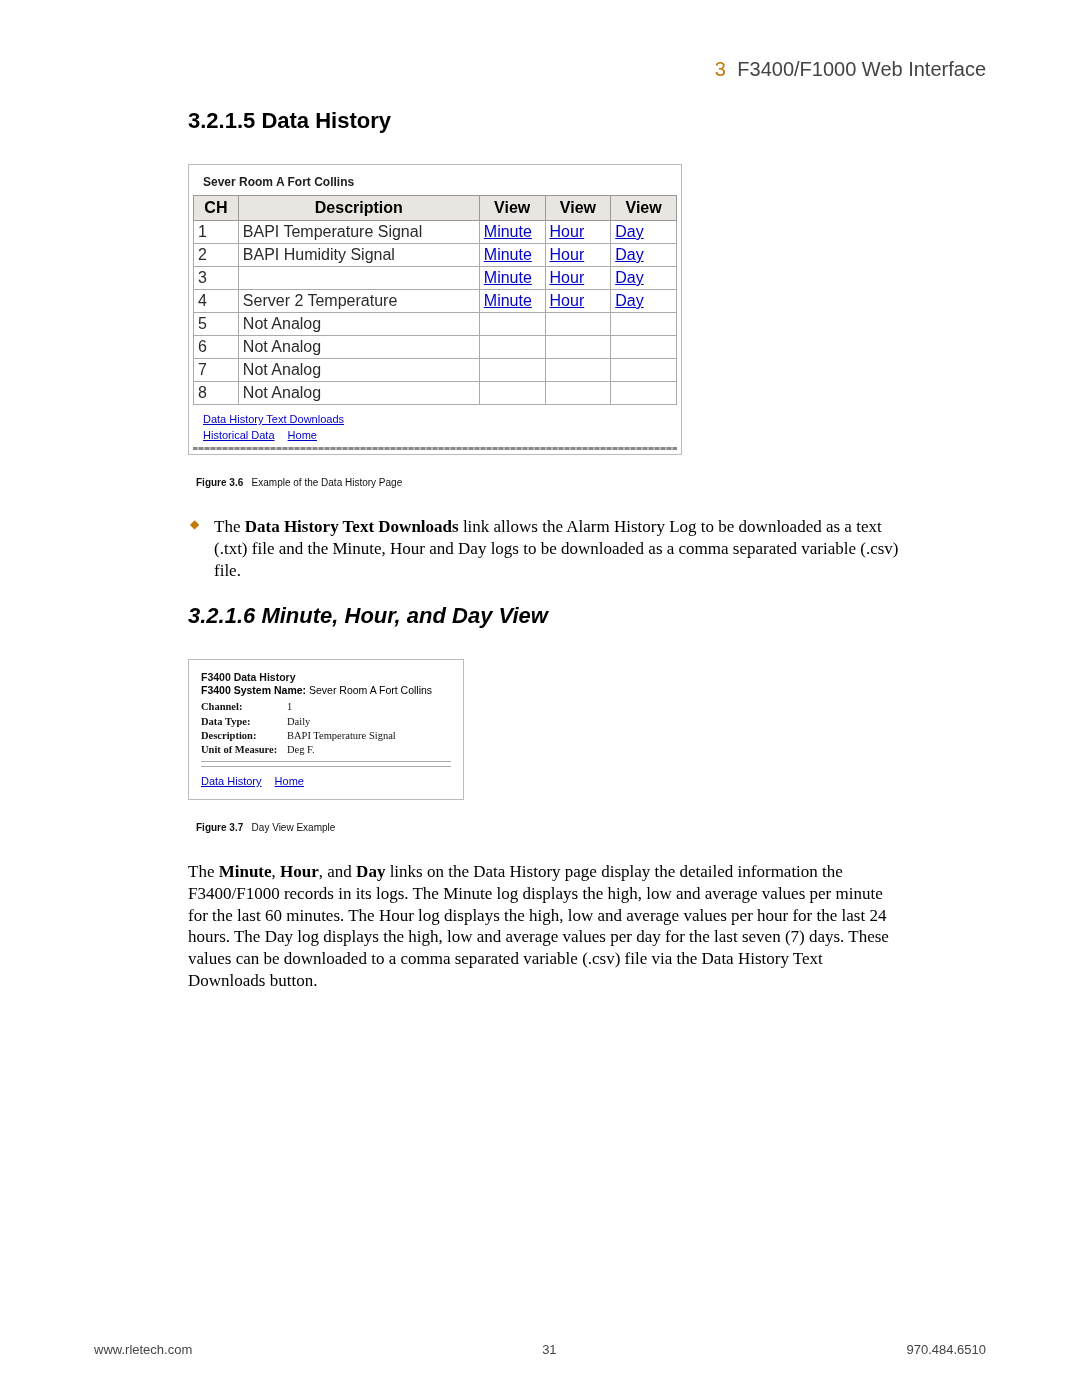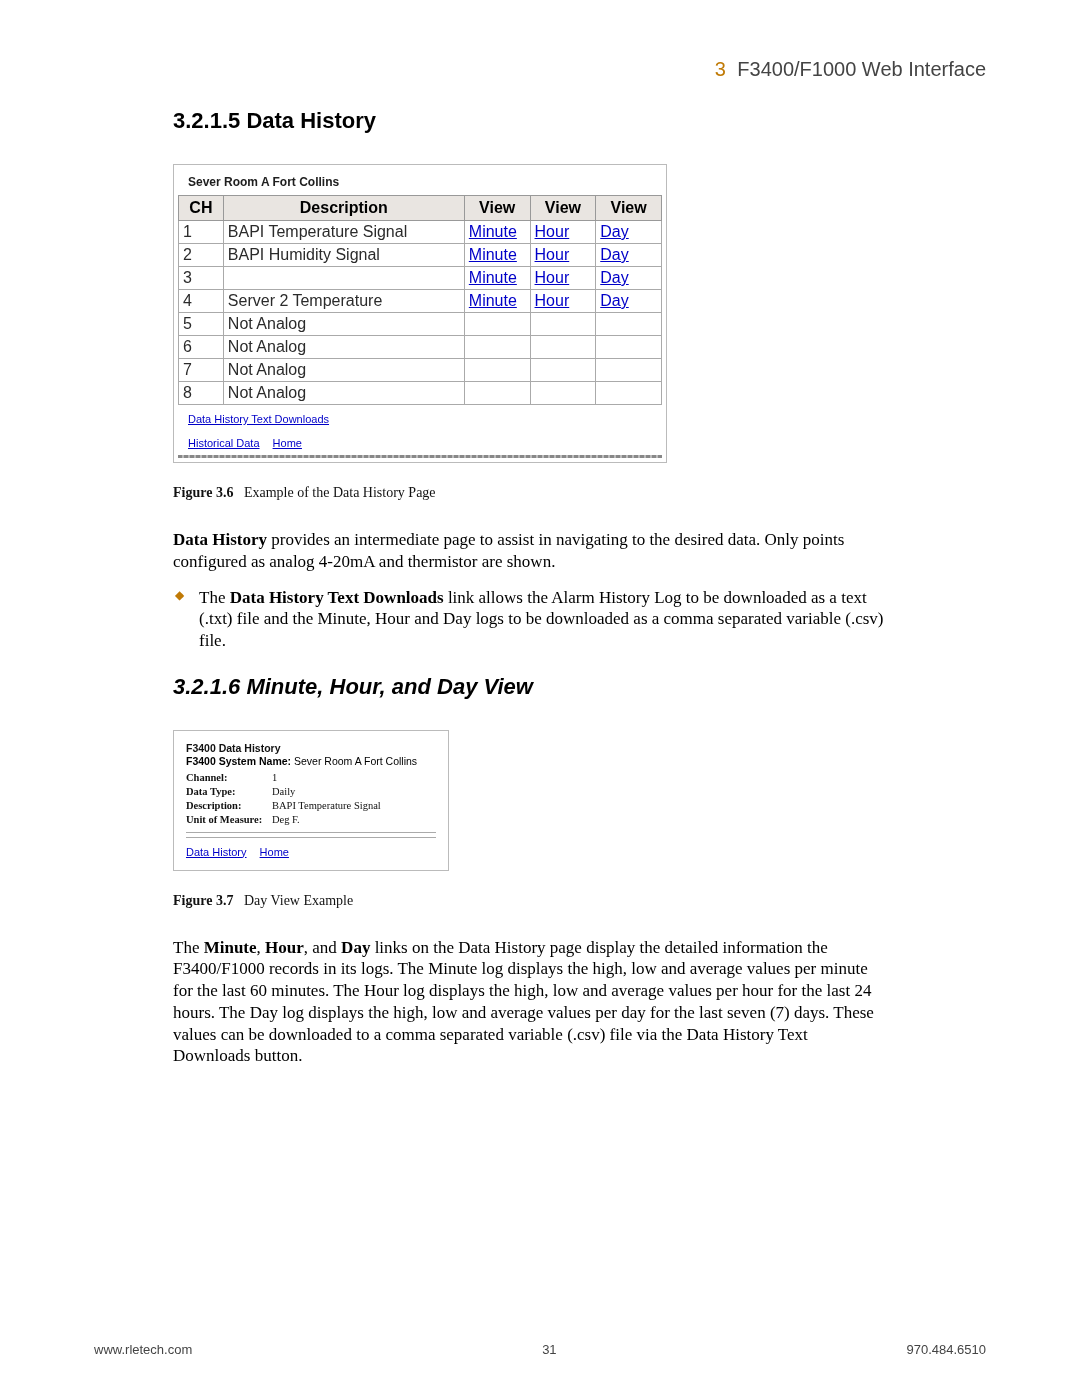--- a/index.html
+++ b/index.html
@@ -25,21 +25,21 @@
     font-size: 20px;
     color: #444;
   }
   .breadcrumb .chap {
     color: #c07a06;
     font-weight: 400;
     margin-right: 6px;
   }
   .content {
     position: absolute;
-    left: 173px;
+    left: 188px;
     top: 108px;
     width: 712px;
   }
   h2.section {
     font-family: Arial, Helvetica, sans-serif;
     font-weight: bold;
     font-size: 22px;
     margin: 0 0 30px 0;
     color: #000;
   }
@@ -91,23 +91,23 @@
   .figlinks a, .figlinks span.lk {
     color: #0000c8;
     text-decoration: underline;
     margin-right: 10px;
   }
   .figborder-bottom {
     height: 3px;
     background: repeating-linear-gradient(90deg,#888 0 4px,#bbb 4px 6px);
   }
   .caption {
-    font-family: Liberation Serif, serif;
-    font-size: 14px;
-    margin: 22px 0 28px 0;
+    font-family: Liberation Sans, sans-serif;
+    font-size: 10px;
+    margin: 22px 0 28px 8px;
     color: #111;
   }
   .caption b { font-weight: bold; }
   p.body {
     font-size: 17px;
     line-height: 1.28;
     margin: 0 0 14px 0;
     color: #000;
   }
   p.body b { font-weight: bold; }
@@ -245,34 +245,31 @@
               <td class="ch">8</td>
               <td>Not Analog</td>
               <td></td>
               <td></td>
               <td></td>
             </tr>
           </tbody>
       </table>
       <div class="figlinks">
         <span class="lk">Data History Text Downloads</span><br>
-        <span class="lk" style="margin-top:12px; display:inline-block;">Historical Data</span>
+        <span class="lk" style="margin-top:4px; display:inline-block;">Historical Data</span>
         <span class="lk">Home</span>
       </div>
       <div class="figborder-bottom"></div>
     </div>
 
     <div class="caption">
       <b>Figure 3.6</b>&nbsp;&nbsp;
       <span>Example of the Data History Page</span>
     </div>
 
-    <p class="body">
-      <b>Data History</b><span> provides an intermediate page to assist in navigating to the desired data. Only points configured as analog 4-20mA and thermistor are shown.</span>
-    </p>
 
     <ul class="dia">
       <li>
         <span>The </span><b>Data History Text Downloads</b><span> link allows the Alarm History Log to be downloaded as a text (.txt) file and the Minute, Hour and Day logs to be downloaded as a comma separated variable (.csv) file.</span>
       </li>
     </ul>
 
     <h2 class="section" style="margin-top:10px;font-style:italic;">
       <span>3.2.1.6</span>
       <span>Minute, Hour, and Day View</span>

